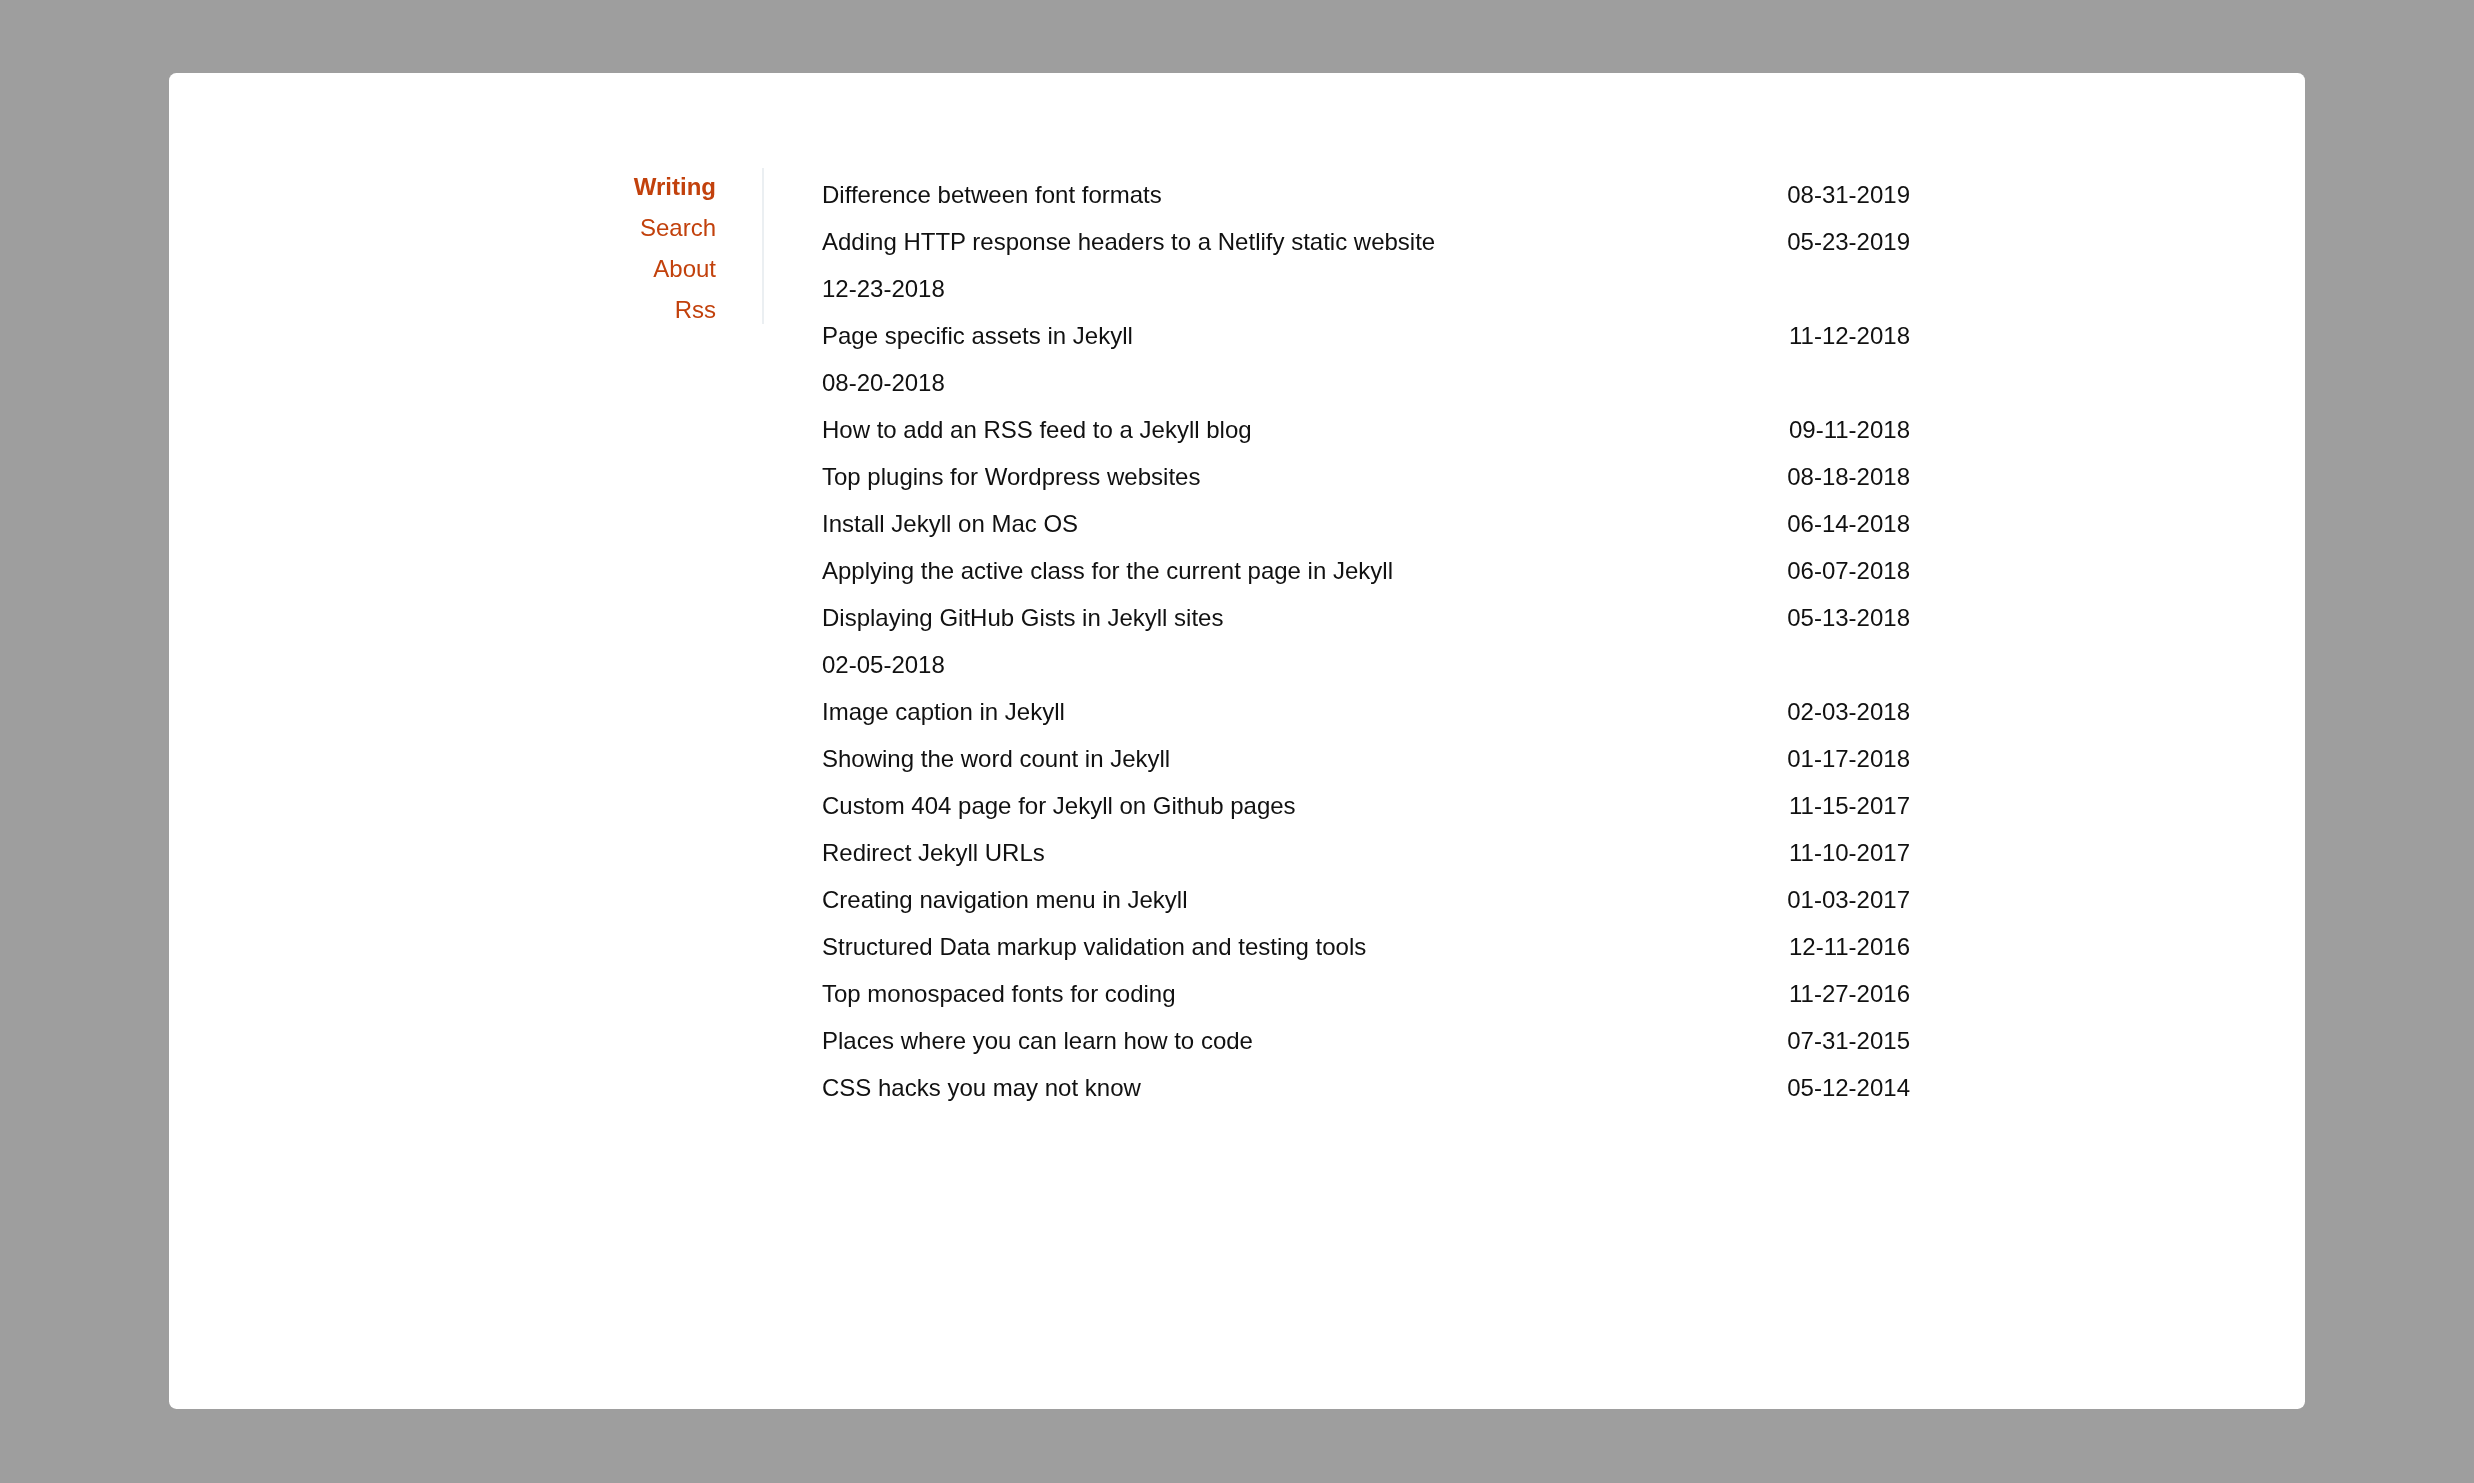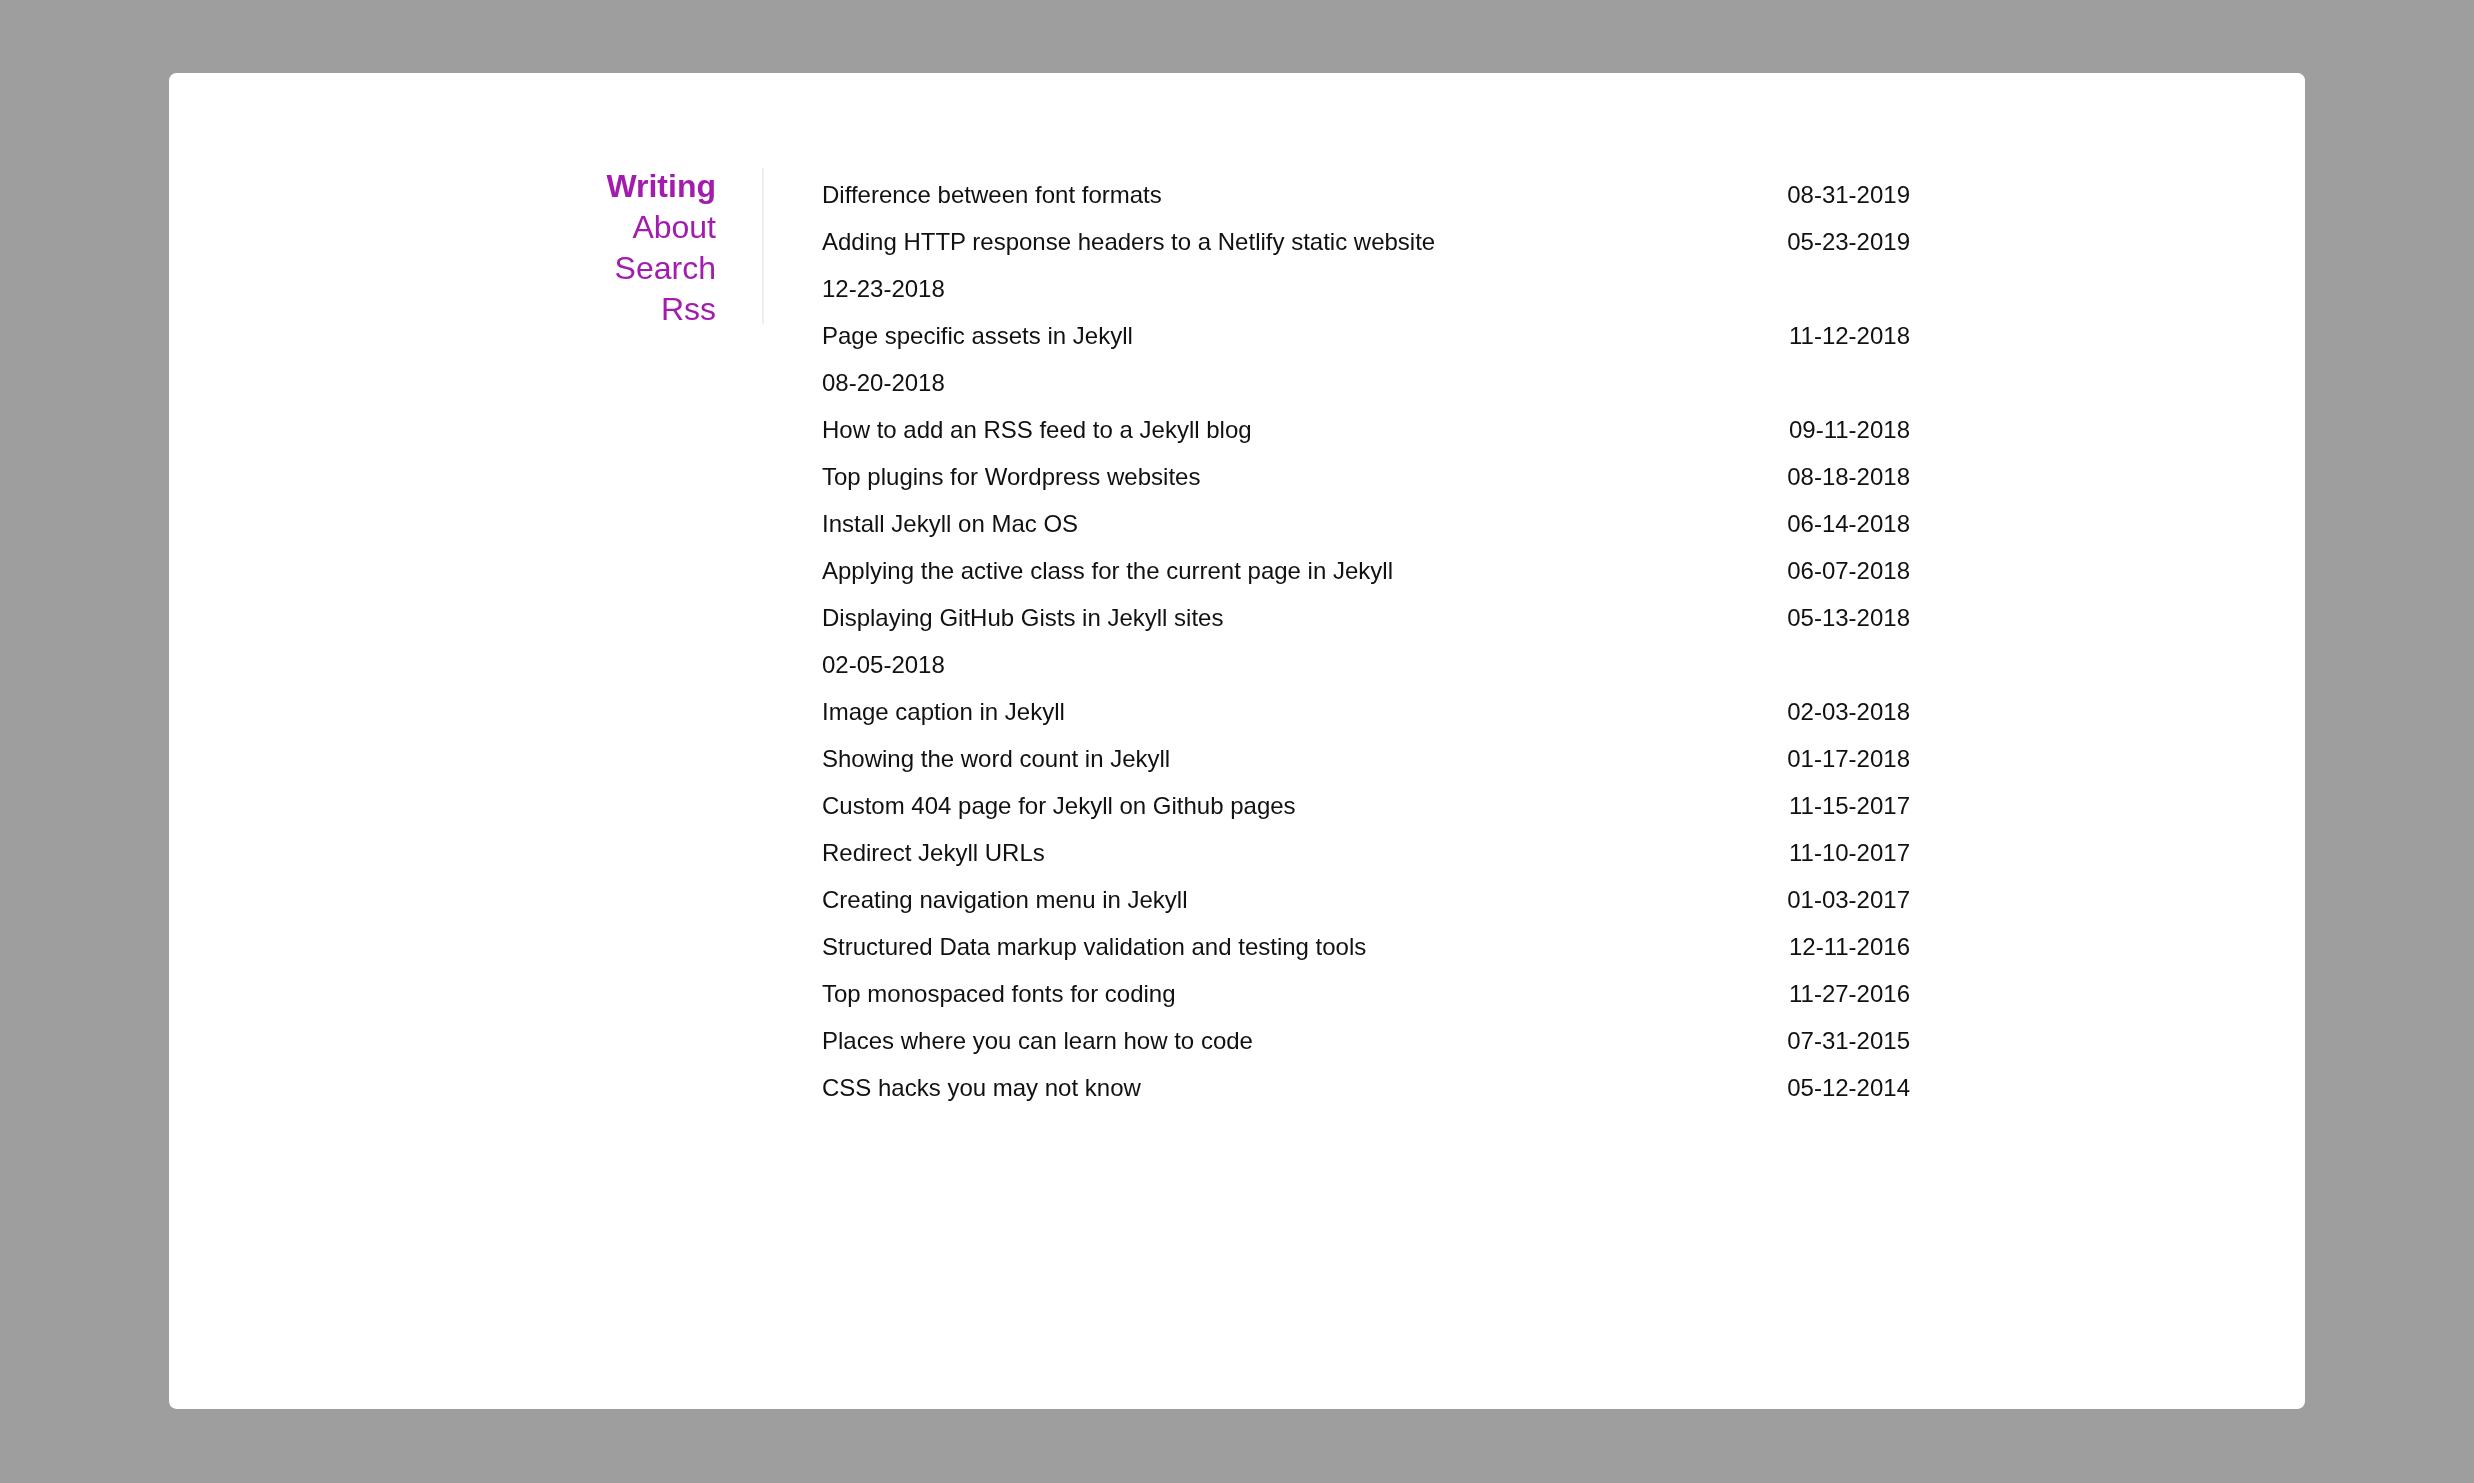--- a/index.html
+++ b/index.html
@@ -26,23 +26,23 @@
   }
   .site-nav {
     position: absolute;
     left: 0;
     top: 93px;
     width: 547px;
     text-align: right;
   }
   .nav-item {
     display: block;
-    font-size: 32px;
+    font-size: 24px;
     line-height: 41px;
-    color: #a21caf;
+    color: #c2410c;
     text-decoration: none;
     cursor: pointer;
     padding-left: 15px;
   }
   .nav-item.active {
     font-weight: bold;
   }
   .divider {
     position: absolute;
     left: 593px;
@@ -79,22 +79,22 @@
     white-space: nowrap;
   }
 </style>
 </head>
 <body>
 
 <div class="card">
 
   <nav class="site-nav">
     <a class="nav-item active">Writing</a>
+    <a class="nav-item">Search</a>
     <a class="nav-item">About</a>
-    <a class="nav-item">Search</a>
     <a class="nav-item">Rss</a>
   </nav>
 
   <div class="divider"></div>
 
   <ul class="post-list">
     <li class="post-row">
       <a class="post-title">Difference between font formats</a>
       <span class="post-date">08-31-2019</span>
     </li>

